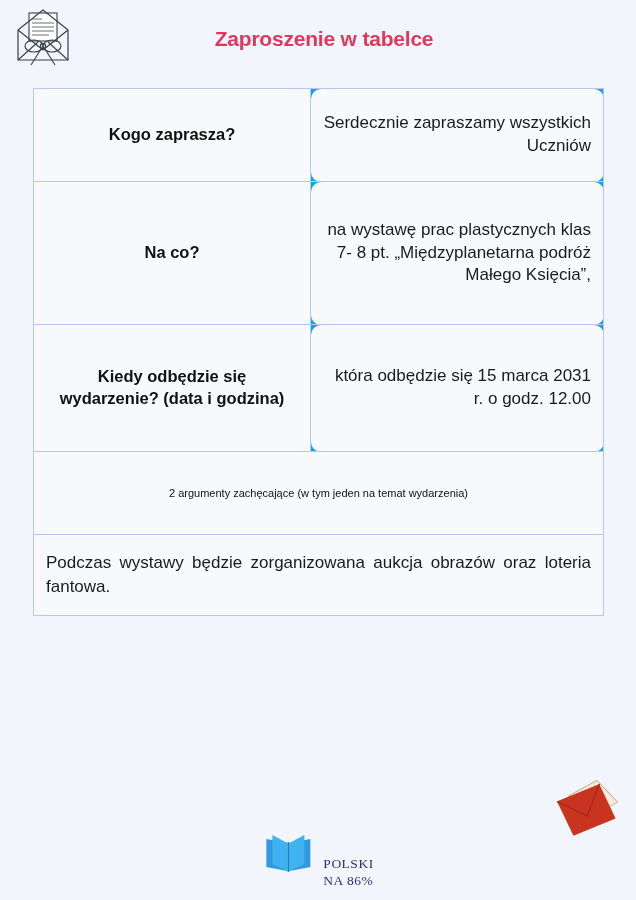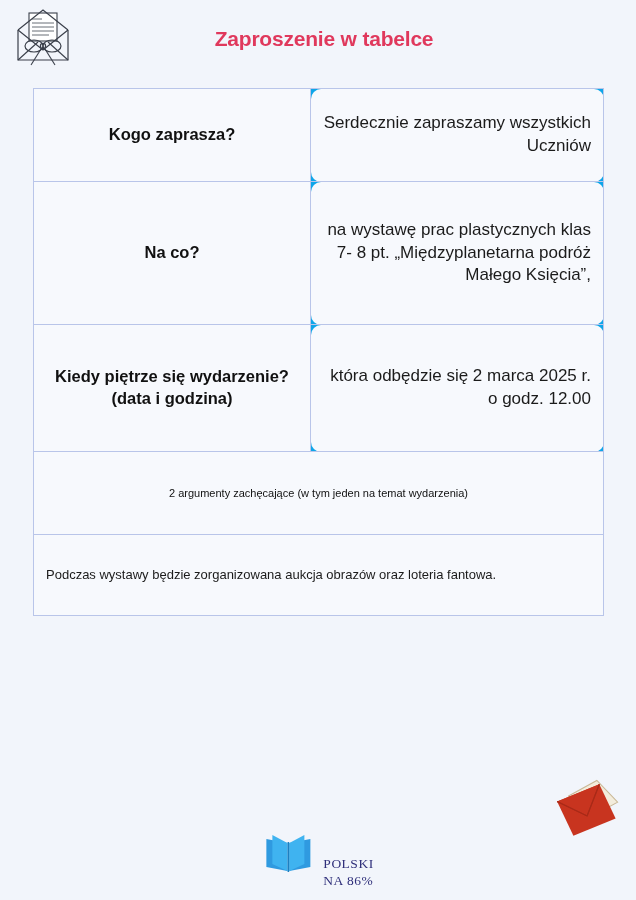--- a/index.html
+++ b/index.html
@@ -78,21 +78,21 @@
   }
   .cell-wide-heading {
     text-align: center;
     font-weight: normal;
     font-size: 11px;
     line-height: 1.35;
     color: #111111;
   }
   .cell-paragraph {
     text-align: justify;
-    font-size: 13px;
+    font-size: 17px;
     line-height: 1.42;
     color: #1b1b1b;
     padding: 13px 14px 15px 14px;
   }
 
   .r1 td { height: 72px; }
   .r2 td { height: 122px; }
   .r3 td { height: 106px; }
   .r4 td { height: 74px; }
   .r5 td { height: 62px; }
@@ -180,22 +180,22 @@
   <tbody>
     <tr class="r1">
       <td class="cell-question">Kogo zaprasza?</td>
       <td class="cell-answer">Serdecznie zapraszamy wszystkich Uczniów</td>
     </tr>
     <tr class="r2">
       <td class="cell-question">Na co?</td>
       <td class="cell-answer">na wystawę prac plastycznych klas 7- 8 pt. „Międzyplanetarna podróż Małego Księcia”,</td>
     </tr>
     <tr class="r3">
-      <td class="cell-question">Kiedy piętrze się wydarzenie? (data i godzina)</td>
-      <td class="cell-answer">która odbędzie się 2 marca 2025 r. o godz. 12.00</td>
+      <td class="cell-question">Kiedy odbędzie się wydarzenie? (data i godzina)</td>
+      <td class="cell-answer">która odbędzie się 15 marca 2031 r. o godz. 12.00</td>
     </tr>
     <tr class="r5">
       <td class="cell-wide-heading" colspan="2">2 argumenty zachęcające (w tym jeden na temat wydarzenia)</td>
     </tr>
     <tr class="r6">
       <td class="cell-paragraph" colspan="2">Podczas wystawy będzie zorganizowana aukcja obrazów oraz loteria fantowa.</td>
     </tr>
   </tbody>
 </table>
 

